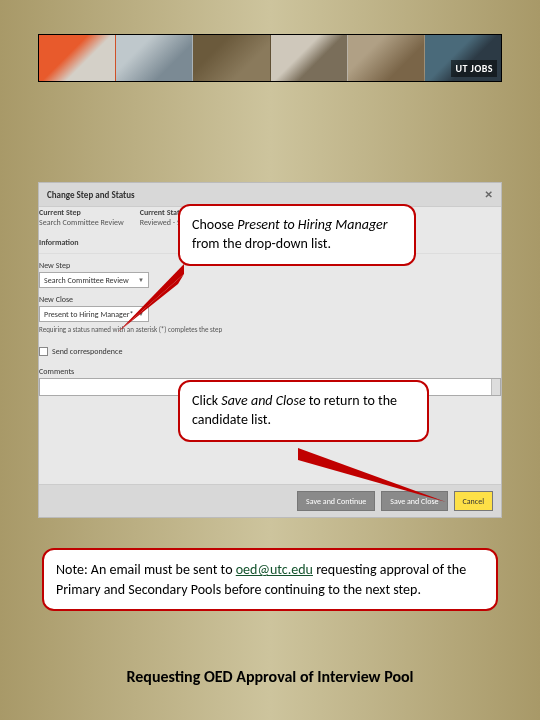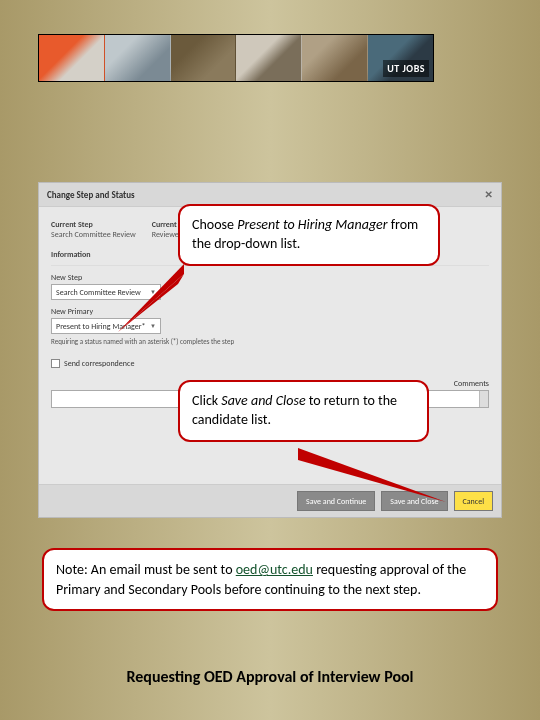--- a/index.html
+++ b/index.html
@@ -8,21 +8,21 @@
     height: 720px;
     background: linear-gradient(to right, #a89968 0%, #cdc49d 50%, #a89968 100%);
     font-family: Calibri, Arial, sans-serif;
     position: relative;
     overflow: hidden;
   }
   .banner {
     position: absolute;
     top: 34px;
     left: 38px;
-    width: 396px;
+    width: 464px;
     height: 48px;
     border: 1px solid #000;
     display: flex;
     background: #ccc;
   }
   .banner-img {
     flex: 1;
     border-right: 1px solid rgba(0,0,0,0.1);
     position: relative;
     overflow: hidden;
@@ -66,21 +66,21 @@
     display: flex;
     justify-content: space-between;
     align-items: center;
   }
   .close-x {
     font-size: 10px;
     color: #666;
     cursor: pointer;
   }
   .dialog-body {
-    padding: 12px;
+    padding: 0;
   }
   .cols {
     display: flex;
     gap: 16px;
     margin-bottom: 10px;
   }
   .col-label {
     font-size: 8px;
     color: #444;
     font-weight: bold;
@@ -128,21 +128,20 @@
   }
   .checkbox {
     width: 9px;
     height: 9px;
     border: 1px solid #888;
     background: #fff;
   }
   .comments-label {
     font-size: 8px;
     margin-top: 10px;
-    text-align: right;
   }
   .comments-box {
     width: 100%;
     height: 18px;
     background: #fff;
     border: 1px solid #aaa;
     margin-top: 2px;
     position: relative;
   }
   .comments-box::after {
@@ -180,21 +179,21 @@
     position: absolute;
     background: #fff;
     border: 2px solid #c00000;
     border-radius: 12px;
     padding: 10px 12px;
     font-size: 14px;
     line-height: 1.35;
     color: #000;
   }
   .callout em { font-style: italic; }
-  .c1 { top: 204px; left: 178px; width: 262px; }
+  .c1 { top: 204px; left: 178px; width: 238px; }
   .c2 { top: 380px; left: 178px; width: 251px; }
 
   .pointer {
     position: absolute;
     pointer-events: none;
   }
   .pointer svg { display: block; }
 
   .note-box {
     position: absolute;
@@ -251,21 +250,21 @@
         <div class="col-val">Reviewed - Selected</div>
       </div>
     </div>
     <div class="section">Information</div>
     <div class="hr"></div>
     <span class="field-label">New Step</span>
     <div class="select-box">
       <span>Search Committee Review</span>
       <span class="select-arrow">▼</span>
     </div>
-    <span class="field-label">New Primary</span>
+    <span class="field-label">New Close</span>
     <div class="select-box">
       <span>Present to Hiring Manager*</span>
       <span class="select-arrow">▼</span>
     </div>
     <div class="tiny">Requiring a status named with an asterisk (*) completes the step</div>
     <div class="checkbox-row">
       <div class="checkbox"></div>
       <span>Send correspondence</span>
     </div>
     <div class="comments-label">Comments</div>

